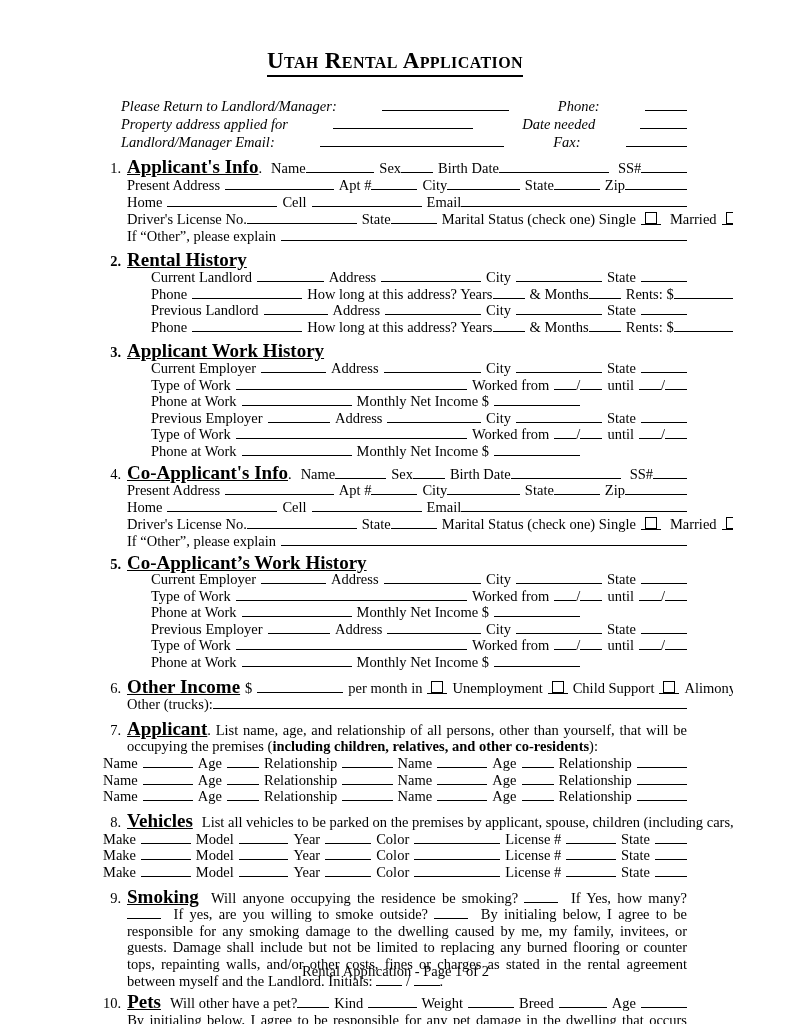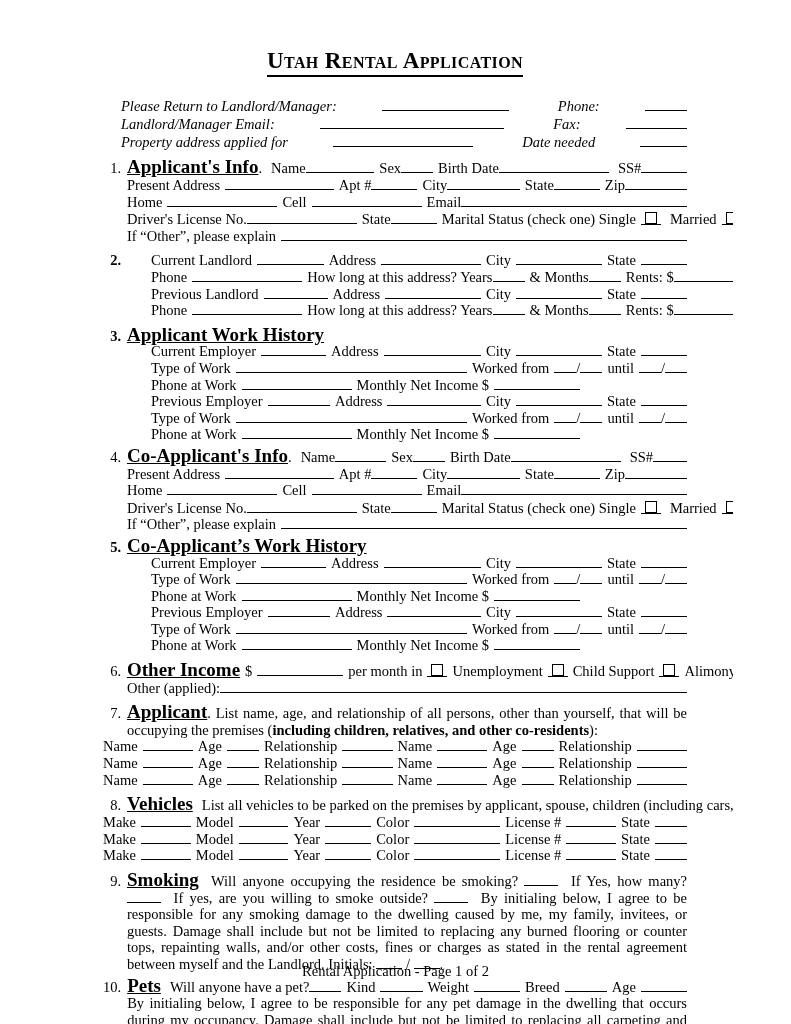--- a/index.html
+++ b/index.html
@@ -170,34 +170,34 @@
     <div class="row">
       <span class="lbl">Please Return to Landlord/Manager:</span>
       <span class="sp"></span>
       <span class="blank b-g3"></span>
       <span class="sp2"></span>
       <span class="lbl">Phone:</span>
       <span class="sp"></span>
       <span class="blank b-g1"></span>
     </div>
     <div class="row">
+      <span class="lbl">Property address applied for</span>
+      <span class="sp"></span>
+      <span class="blank b-g3"></span>
+      <span class="sp2"></span>
+      <span class="lbl">Date needed</span>
+      <span class="sp"></span>
+      <span class="blank b-g1"></span>
+    </div>
+    <div class="row">
       <span class="lbl">Landlord/Manager Email:</span>
       <span class="sp"></span>
       <span class="blank b-g3"></span>
       <span class="sp2"></span>
       <span class="lbl">Fax:</span>
-      <span class="sp"></span>
-      <span class="blank b-g1"></span>
-    </div>
-    <div class="row">
-      <span class="lbl">Property address applied for</span>
-      <span class="sp"></span>
-      <span class="blank b-g3"></span>
-      <span class="sp2"></span>
-      <span class="lbl">Date needed</span>
       <span class="sp"></span>
       <span class="blank b-g1"></span>
     </div>
   </div>
 
   <div class="sec">
     <div class="num">1.</div>
     <div class="body-col">
       <div class="row">
         <span class="sec-head">Applicant's Info</span>
@@ -275,20 +275,23 @@
         <span class="blank b-g1"></span>
       </div>
     </div>
   </div>
 
   <div class="gap-m"></div>
 
   <div class="sec">
     <div class="num bold">2.</div>
     <div class="body-col">
+      <div class="row">
+        <span class="sec-head">Rental History</span>
+      </div>
       <div class="indent">
         <div class="row">
           <span class="lbl">Current Landlord</span>
           <span class="sp"></span>
           <span class="blank b-g2"></span>
           <span class="sp"></span>
           <span class="lbl">Address</span>
           <span class="sp"></span>
           <span class="blank b-g3"></span>
           <span class="sp"></span>
@@ -682,21 +685,21 @@
             <span class="cb"></span>
           </span>
         <span class="sp"></span>
         <span class="lbl">AFDC</span>
         <span class="sp"></span>
         <span class="cbwrap">
             <span class="cb"></span>
           </span>
       </div>
       <div class="row">
-        <span class="lbl">Other (applied):</span>
+        <span class="lbl">Other (trucks):</span>
         <span class="blank b-g1"></span>
       </div>
     </div>
   </div>
 
   <div class="gap-m"></div>
 
   <div class="sec">
     <div class="num">7.</div>
     <div class="body-col">
@@ -881,21 +884,21 @@
   </div>
 
   <div class="gap-s"></div>
 
   <div class="sec">
     <div class="num">10.</div>
     <div class="body-col">
       <div class="row">
         <span class="sec-head">Pets</span>
         <span class="sp2"></span>
-        <span class="lbl">Will anyone have a pet?</span>
+        <span class="lbl">Will other have a pet?</span>
         <span class="blank b-xs"></span>
         <span class="sp"></span>
         <span class="lbl">Kind</span>
         <span class="sp"></span>
         <span class="blank b-g2"></span>
         <span class="sp"></span>
         <span class="lbl">Weight</span>
         <span class="sp"></span>
         <span class="blank b-s"></span>
         <span class="sp"></span>

